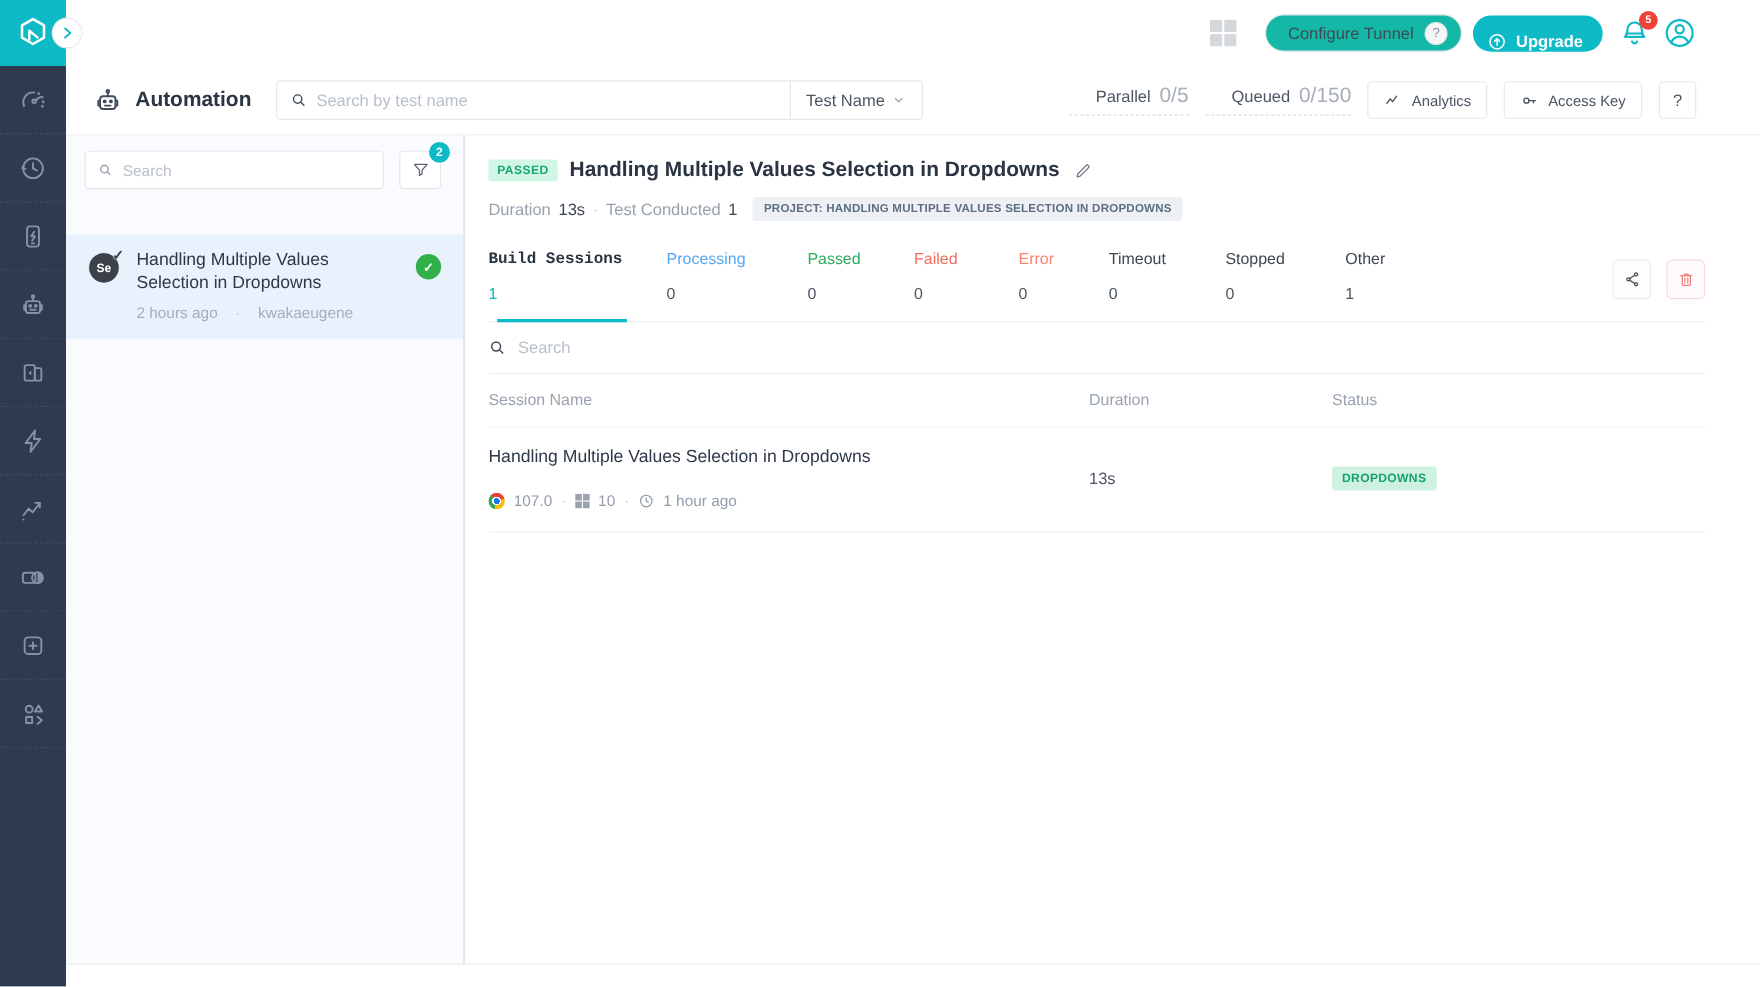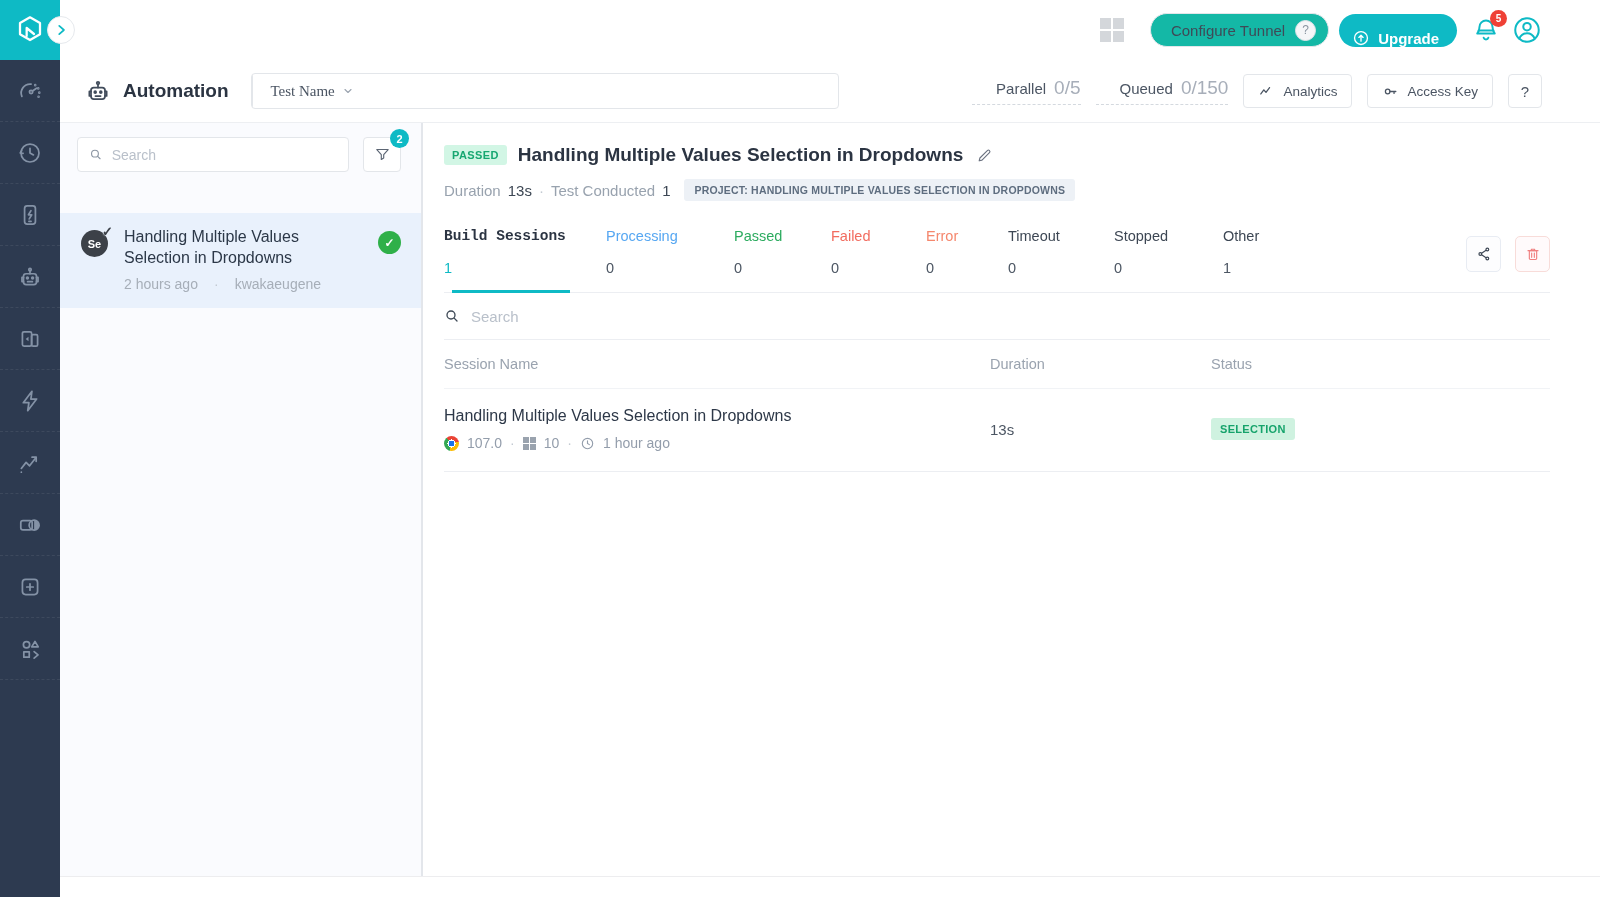--- a/index.html
+++ b/index.html
@@ -26,21 +26,21 @@
   .avatar-btn { margin-left:12px; cursor:pointer; display:flex; }
 
   
   .header2 { position:absolute; left:60px; top:60px; right:0; height:63px; background:#fff; border-bottom:1px solid #edeff2; display:flex; align-items:center; padding:0 58px 0 24px; z-index:2; }
   .h2-title { display:flex; align-items:center; gap:11px; }
   .h2-title .t { font-size:19px; font-weight:700; color:#2b3442; }
   .search-group { display:flex; margin-left:22px; height:36px; width:588px; border:1px solid #e3e6ea; border-radius:4px; overflow:hidden; background:#fff; }
   .sg-input { flex:1; display:flex; align-items:center; gap:9px; padding:0 12px; }
   .sg-input input { border:0; outline:0; width:100%; font-size:15px; color:#3f4a57; font-family:inherit; }
   .sg-input input::placeholder { color:#b9c0ca; }
-  .sg-select { width:120px; border-left:1px solid #e3e6ea; display:flex; align-items:center; justify-content:center; gap:7px; font-size:15px; color:#4b5563; cursor:pointer;font-family:Liberation Serif, serif; }
+  .sg-select { width:120px; border-left:1px solid #e3e6ea; display:flex; align-items:center; justify-content:center; gap:7px; font-size:15px; color:#4b5563; cursor:pointer; }
   .h2-right { margin-left:auto; display:flex; align-items:center; gap:15px; }
   .stat { display:flex; align-items:baseline; gap:8px; border-bottom:1px dashed #d4d9df; padding-bottom:5px; cursor:default; }
   .stat .lb { font-size:15px; color:#4b5563;margin-left:24px; }
   .stat .vl { font-size:19px; color:#a7aeb9; }
   .btn-outline { height:34px; border:1px solid #e3e6ea; border-radius:4px; background:#fff; display:flex; align-items:center; gap:8px; padding:0 14px; font-size:13.5px; color:#4b5563; cursor:pointer; }
   .btn-help { width:34px; height:34px; border:1px solid #e3e6ea; border-radius:4px; background:#fff; display:flex; align-items:center; justify-content:center; font-size:15px; color:#4b5563; cursor:pointer; }
 
   
   .left-panel { position:absolute; left:60px; top:123px; width:363px; bottom:20px; background:#fafbfe; border-right:2px solid #e3e6eb; }
   .lp-search-row { display:flex; gap:14px; padding:14px 20px 0 17px; }
@@ -85,21 +85,21 @@
   .icon-btn.delete { border-color:#f8dcd9; background:#fffafb; }
 
   .sessions-search { height:47px; display:flex; align-items:center; gap:11px; border-bottom:1px solid #eceef2; }
   .sessions-search input { border:0; outline:0; flex:1; font-size:15px; color:#3f4a57; font-family:inherit; }
   .sessions-search input::placeholder { color:#b9c0ca; }
 
   .thead { height:49px; display:flex; align-items:center; border-bottom:1px solid #f1f3f6; color:#9aa3af; font-size:14.5px; }
   .col-name { flex:1; } .col-dur { width:221px; } .col-status { width:339px; }
   .trow { display:flex; align-items:center; padding:18px 0 20px; border-bottom:1px solid #eceef2; cursor:pointer; }
   .row-name { font-size:16px; color:#2d3848; }
-  .row-meta { margin-top:10px; display:flex; align-items:center; gap:8px; font-size:14px; color:#939dab; }
+  .row-meta { margin-top:22px; display:flex; align-items:center; gap:8px; font-size:14px; color:#939dab; }
   .chrome-ic { width:15px; height:15px; border-radius:50%;
     background: radial-gradient(circle at center, #1a73e8 0 27%, #fff 27% 38%, rgba(0,0,0,0) 38%),
                 conic-gradient(from -45deg, #ea4335 0 120deg, #fbbc05 120deg 240deg, #34a853 240deg 360deg); }
   .win-ic { display:grid; grid-template-columns:6px 6px; grid-gap:1px; }
   .win-ic i { width:6px; height:6px; background:#9aa3ae; display:block; }
   .row-dur { width:221px; font-size:15px; color:#4c5663; }
   .row-status { width:339px; }
   .badge-completed { display:inline-block; background:#cff2e0; color:#16a36b; font-size:11px; font-weight:700; letter-spacing:.3px; padding:5px 9px; border-radius:3px; }
 
   .content-bottom { position:absolute; left:60px; right:0; top:876px; height:1px; background:#ededef; }
@@ -243,20 +243,27 @@
           <line x1="12" y1="9" x2="12" y2="6.3"></line>
           <circle cx="12" cy="5.2" r="1.1"></circle>
         <circle cx="9.6" cy="13" r=".8" fill="#414c5b"></circle>
           <circle cx="14.4" cy="13" r=".8" fill="#414c5b"></circle>
         <path d="M9.8 16.3h4.4"></path>
           <path d="M6 12.4H4.6v3.8H6M18 12.4h1.4v3.8H18"></path>
       </svg>
       <span class="t">Automation</span>
     </div>
     <div class="search-group">
+      <div class="sg-input">
+        <svg width="16" height="16" viewBox="0 0 24 24" fill="none" stroke="#3f4a57" stroke-width="2" stroke-linecap="round">
+            <circle cx="10.5" cy="10.5" r="6"></circle>
+            <path d="m15.2 15.2 4.3 4.3"></path>
+          </svg>
+        <input type="text" placeholder="Search by test name" style="">
+      </div>
       <div class="sg-select">
         <span>Test Name</span>
         <svg width="12" height="12" viewBox="0 0 24 24" fill="none" stroke="#9aa3af" stroke-width="2.2" stroke-linecap="round" stroke-linejoin="round">
             <path d="m6 9 6 6 6-6"></path>
           </svg>
       </div>
     </div>
     <div class="h2-right">
       <div class="stat">
         <span class="lb">Parallel</span>
@@ -418,19 +425,19 @@
           <span class="dot">·</span>
           <svg width="15" height="15" viewBox="0 0 24 24" fill="none" stroke="#939dab" stroke-width="1.8" stroke-linecap="round">
               <circle cx="12" cy="12" r="8.3"></circle>
               <path d="M12 7.8V12l3 1.8"></path>
             </svg>
           <span>1 hour ago</span>
         </div>
       </div>
       <div class="row-dur">13s</div>
       <div class="row-status">
-        <span class="badge-completed">SELECTION</span>
+        <span class="badge-completed">DROPDOWNS</span>
       </div>
     </div>
   </div>
 
   <div class="content-bottom"></div>
 </div>
 
 </body></html>

